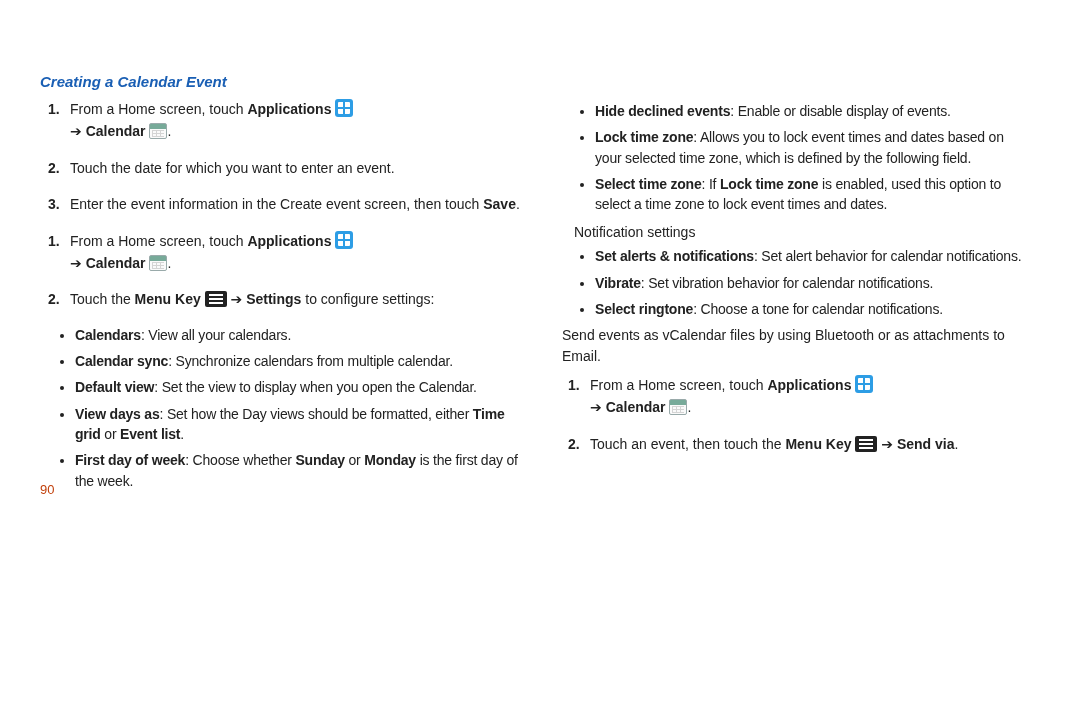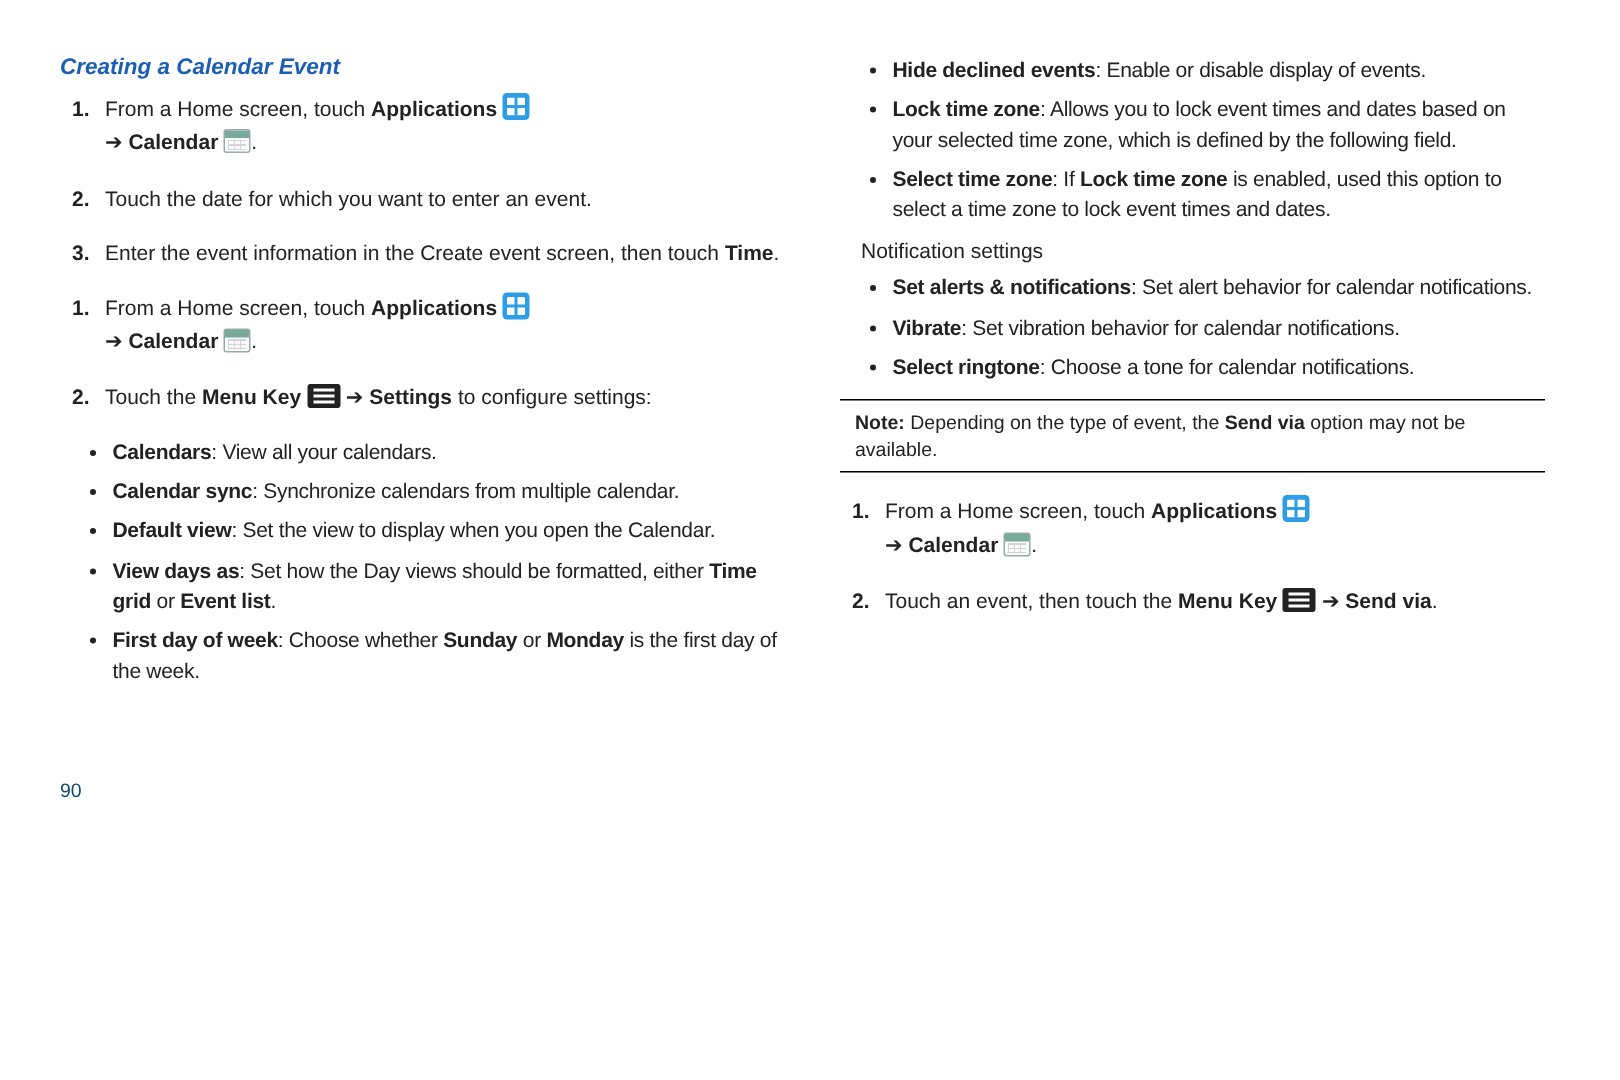--- a/index.html
+++ b/index.html
@@ -11,20 +11,21 @@
     font-family: Arial, Helvetica, sans-serif;
     font-size: 14px;
     color: #222;
   }
   .page {
     display: flex;
     width: 1080px;
     height: 544px;
     box-sizing: border-box;
     padding: 30px 20px 10px 40px;
+    align-items: center;
   }
   .col {
     width: 50%;
     box-sizing: border-box;
     padding-right: 30px;
     position: relative;
   }
   .col.right { padding-left: 10px; padding-right: 30px; }
   .section-head {
     font-style: italic;
@@ -132,21 +133,21 @@
     padding: 6px 10px;
     font-size: 13px;
     margin: 12px 0 14px 0;
     line-height: 1.35;
   }
   .pagenum {
     position: absolute;
     left: 0;
     bottom: 0;
     font-size: 13px;
-    color: #0c4a6e;
+    color: #c2410c;
   }
   .condensed { letter-spacing: -0.2px; }
 </style>
 </head>
 <body>
 
 <div class="page">
 
   <div class="col">
     <div class="section-head">Creating a Calendar Event</div>
@@ -154,21 +155,21 @@
     <ol class="numlist">
       <li>
         <span>From a Home screen, touch </span><span class="b">Applications</span>
         <span class="icon apps-icon"></span><br>
         <span class="arrow">➔</span>
         <span class="b">Calendar</span>
         <span class="icon cal-icon"></span><span>.</span>
       </li>
       <li>Touch the date for which you want to enter an event.</li>
       <li>
-        <span>Enter the event information in the Create event screen, then touch </span><span class="b">Time</span><span>.</span>
+        <span>Enter the event information in the Create event screen, then touch </span><span class="b">Save</span><span>.</span>
       </li>
     </ol>
 
 
     <ol class="numlist">
       <li>
         <span>From a Home screen, touch </span><span class="b">Applications</span>
         <span class="icon apps-icon"></span><br>
         <span class="arrow">➔</span>
         <span class="b">Calendar</span>
@@ -200,24 +201,22 @@
       <li><span class="b">Select time zone</span><span>: If </span><span class="b">Lock time zone</span><span> is enabled, used this option to select a time zone to lock event times and dates.</span></li>
     </ul>
 
     <div class="subhead" style="margin-left:14px;">Notification settings</div>
     <ul class="bullets condensed">
       <li><span class="b">Set alerts &amp; notifications</span><span>: Set alert behavior for calendar notifications.</span></li>
       <li><span class="b">Vibrate</span><span>: Set vibration behavior for calendar notifications.</span></li>
       <li><span class="b">Select ringtone</span><span>: Choose a tone for calendar notifications.</span></li>
     </ul>
 
-
-    <div class="notebox">
-      <span class="b">Note: </span><span>Depending on the type of event, the </span><span class="b">Send via</span><span> option may not be available.</span>
-    </div>
+    <div class="para" style="margin-left:2px;">Send events as vCalendar files by using Bluetooth or as attachments to Email.</div>
+
 
     <ol class="numlist">
       <li>
         <span>From a Home screen, touch </span><span class="b">Applications</span>
         <span class="icon apps-icon"></span><br>
         <span class="arrow">➔</span>
         <span class="b">Calendar</span>
         <span class="icon cal-icon"></span><span>.</span>
       </li>
       <li>

